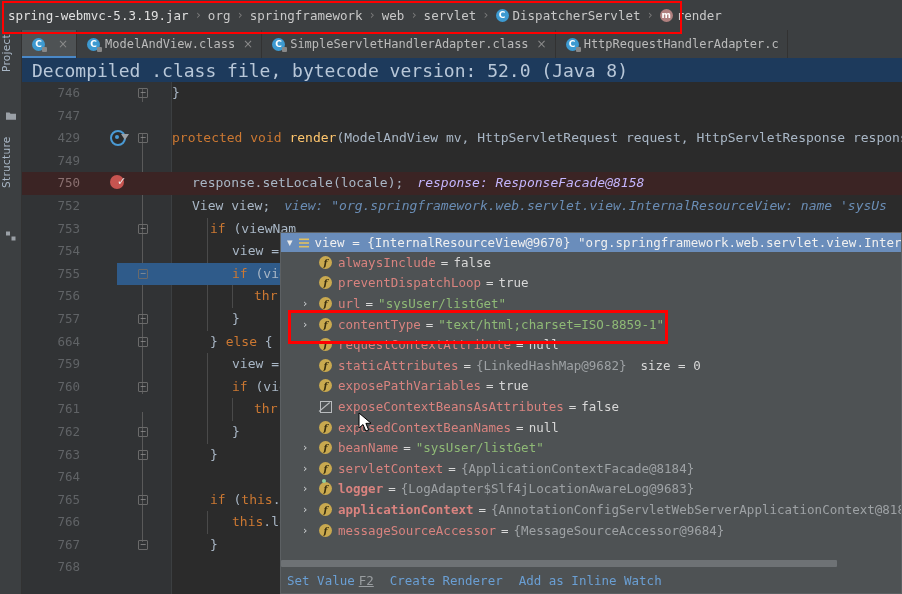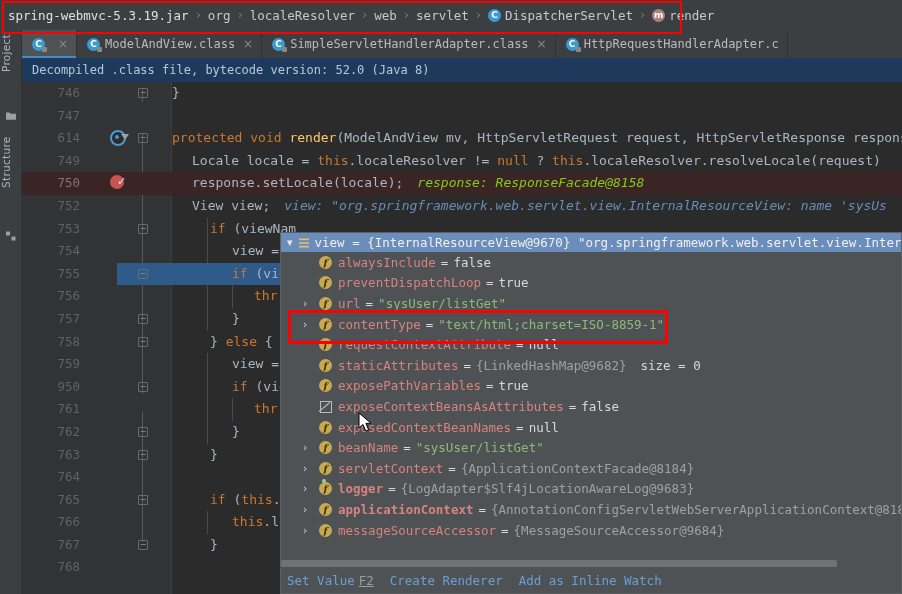--- a/index.html
+++ b/index.html
@@ -138,21 +138,21 @@
   }
 
   
   .notice {
     position: absolute; left: 22px; top: 58px;
     width: 880px; height: 24px;
     background: #1d3a5c;
     display: flex; align-items: center;
     padding-left: 10px;
     font-family: "DejaVu Sans Mono", monospace;
-    font-size: 12px;
+    font-size: 18px;
     color: #b8c7d8;
     white-space: nowrap;
   }
 
   
   .editor {
     position: absolute; left: 22px; top: 82px;
     width: 880px; height: 512px;
     background: #2b2b2b;
     overflow: hidden;
@@ -202,21 +202,21 @@
     font-family: "DejaVu Sans", sans-serif;
     border-radius: 1px;
   }
   .fold.plus::after { content: "−"; }
   .guide {
     position: absolute; top: 0; width: 1px; height: 22.6px;
     background: #4a4a4a;
   }
   .kw  { color: #cc7832; }
   .str { color: #6a8759; }
-  .hint{ color: #84cc16; font-style: italic; }
+  .hint{ color: #c4b5fd; font-style: italic; }
   .pln { color: #a9b7c6; }
 
   
   .gico { position: absolute; width: 16px; height: 16px; }
   .g-override {
     left: 88px; top: 3px;
     border: 2px solid #4a9ad4;
     border-radius: 50%;
     background: #2b2b2b;
   }
@@ -381,21 +381,21 @@
 </head>
 <body>
 
 <div id="root">
 
   <div class="breadcrumb">
     <span class="crumb first">spring-webmvc-5.3.19.jar</span>
     <span class="crumb-sep">›</span>
     <span class="crumb">org</span>
     <span class="crumb-sep">›</span>
-    <span class="crumb">localeResolver</span>
+    <span class="crumb">springframework</span>
     <span class="crumb-sep">›</span>
     <span class="crumb">web</span>
     <span class="crumb-sep">›</span>
     <span class="crumb">servlet</span>
     <span class="crumb-sep">›</span>
     <span class="crumb-ico ico-class">C</span>
     <span class="crumb">DispatcherServlet</span>
     <span class="crumb-sep">›</span>
     <span class="crumb-ico ico-method">m</span>
     <span class="crumb">render</span>
@@ -452,30 +452,29 @@
         <span class="fold plus"></span>
         <span class="ctext pln">}</span>
       </div>
 
       <div class="crow">
         <span class="lnum">747</span>
         <span class="ctext pln"></span>
       </div>
 
       <div class="crow">
-        <span class="lnum">614</span>
+        <span class="lnum">429</span>
         <span class="gico g-override"></span>
         <span class="g-arrow"></span>
         <span class="fold plus"></span>
         <span class="ctext"><span class="kw">protected void </span><span class="pln" style="color:#ffc66d;">render</span><span class="pln">(ModelAndView mv, HttpServletRequest request, HttpServletResponse respons</span></span>
       </div>
 
       <div class="crow">
         <span class="lnum">749</span>
-        <span class="ctext" style="left:170px;"><span class="pln">Locale locale = </span><span class="kw">this</span><span class="pln">.localeResolver != </span><span class="kw">null</span><span class="pln"> ? </span><span class="kw">this</span><span class="pln">.localeResolver.resolveLocale(request)</span></span>
       </div>
 
       <div class="crow bp">
         <span class="lnum">750</span>
         <span class="gico g-bp"></span>
         <span class="g-bp-check">✓</span>
         <span class="ctext" style="left:170px;"><span class="pln">response.setLocale(locale);</span><span class="hint" style="margin-left:14px;">response:  ResponseFacade@8158</span></span>
       </div>
 
 
@@ -512,33 +511,33 @@
       </div>
 
       <div class="crow">
         <span class="lnum">757</span>
         <span class="fold plus"></span>
         <span class="guide" style="left:185px;"></span>
         <span class="ctext pln" style="left:210px;">}</span>
       </div>
 
       <div class="crow">
-        <span class="lnum">758</span>
+        <span class="lnum">664</span>
         <span class="fold plus"></span>
         <span class="ctext" style="left:188px;"><span class="pln">} </span><span class="kw">else</span><span class="pln"> {</span></span>
       </div>
 
       <div class="crow">
         <span class="lnum">759</span>
         <span class="guide" style="left:185px;"></span>
         <span class="ctext pln" style="left:210px;">view = </span>
       </div>
 
       <div class="crow">
-        <span class="lnum">950</span>
+        <span class="lnum">760</span>
         <span class="fold plus"></span>
         <span class="guide" style="left:185px;"></span>
         <span class="ctext" style="left:210px;"><span class="kw">if</span><span class="pln"> (vie</span></span>
       </div>
 
       <div class="crow">
         <span class="lnum">761</span>
         <span class="guide" style="left:185px;"></span>
         <span class="guide" style="left:210px;"></span>
         <span class="ctext kw" style="left:232px;">thr</span>

